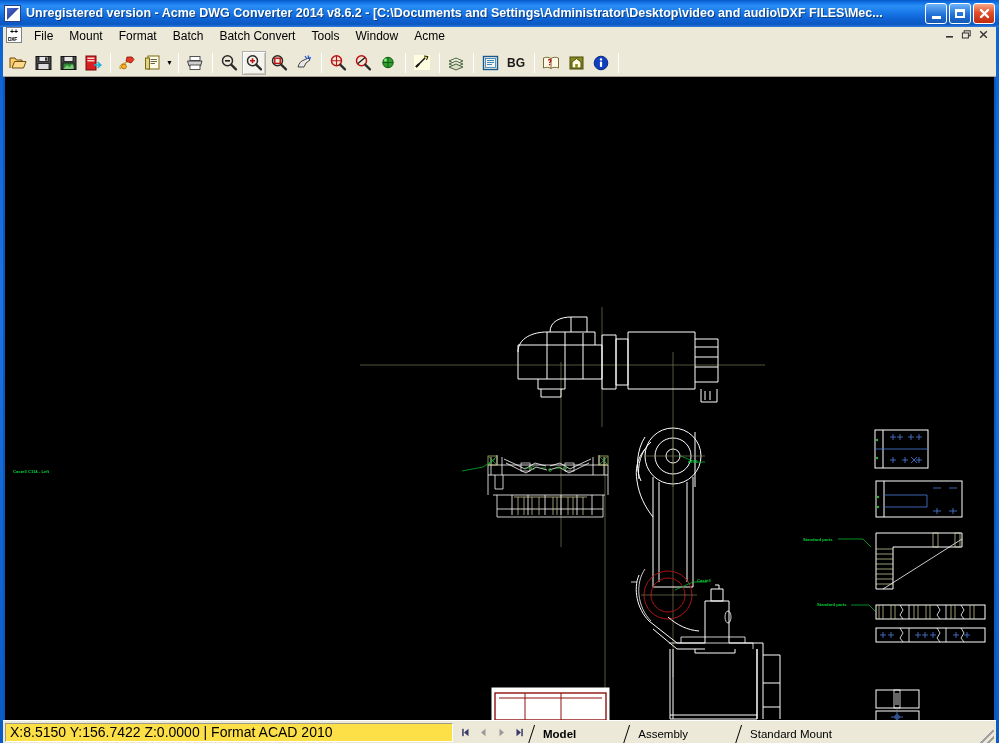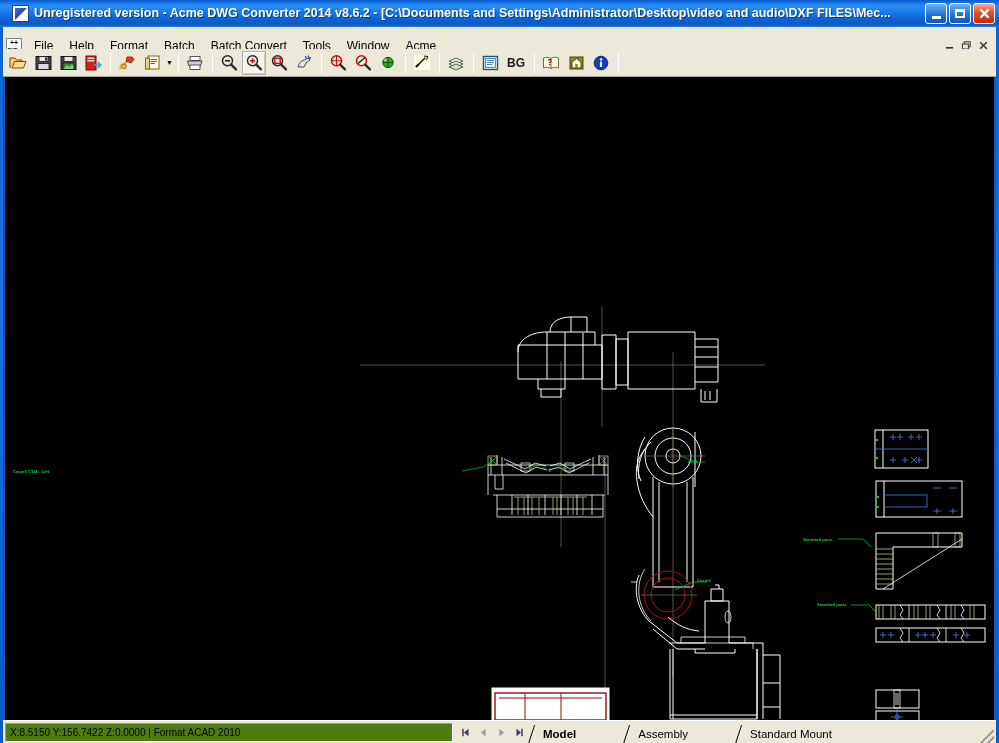--- a/index.html
+++ b/index.html
@@ -18,21 +18,21 @@
     border: 0;
   }
 
   
   #titlebar {
     position:absolute; left:0; top:0; width:999px; height:27px;
     background: linear-gradient(to bottom,
        #0b58c8 0%, #1070e4 8%, #2a8ef5 22%, #1877e8 48%,
        #0f63d4 70%, #0c58c2 90%, #2e7ee0 100%);
     display:flex; align-items:center;
-    padding-left:12px;
+    padding-left:4px;
     overflow:hidden;
   }
   #app-icon {
     width:17px; height:17px; flex:0 0 17px;
     background:#ffffff;
     border:1px solid #27427f;
     margin-right:5px;
     position:relative;
     display:flex;align-items:center;justify-content:center;
     font-size:11px; font-weight:bold; color:#2b3f9e;
@@ -64,21 +64,21 @@
   .tb-btn.max { background:linear-gradient(to bottom,#6fb2f8,#2272d8 55%,#1457b4); }
   .tb-btn.cls { background:linear-gradient(to bottom,#f9a98a,#e2502a 45%,#c02b10); }
   .tb-btn .glyph { color:#fff; font-size:12px; font-weight:bold; line-height:1; }
   .tb-btn.min .glyph{ width:9px;height:3px;background:#fff;margin-top:7px;}
   .tb-btn.max .glyph{ width:10px;height:9px;border:2px solid #fff;border-top-width:3px;}
 
   
   #menubar {
     position:absolute; left:3px; top:27px; width:993px; height:38px;
     background:#ece9d8;
-    display:flex; align-items:center;
+    display:flex; align-items:flex-start;
     border-bottom:1px solid #d4d0c0;
   }
   #mdi-icon{
     width:16px;height:16px;margin:0 4px 0 3px;
     background:#fff;border:1px solid #808080;
     font-size:6px;color:#000;
     display:flex;align-items:center;justify-content:center;
     font-family:"Liberation Sans",sans-serif;
     line-height:1;
     position:relative;
@@ -140,22 +140,22 @@
   #statusbar{
     position:absolute; left:3px; top:720px; width:993px; height:23px;
     background:#ece9d8;
     display:flex; align-items:center;
     border-top:1px solid #ffffff;
   }
   #status-coords{
     flex:0 0 448px; height:19px; margin:2px 0 2px 2px;
     border:1px solid #9d9a8e;
     border-right-color:#fff; border-bottom-color:#fff;
-    background:#4d7c0f;
-    font-size:10px; color:#000; line-height:17px; padding-left:4px;
+    background:#fde047;
+    font-size:14px; color:#000; line-height:17px; padding-left:4px;
     white-space:nowrap; overflow:hidden;
   }
   #sheet-nav{ display:flex; align-items:center; margin-left:4px; }
   .nav-b{
     width:17px;height:18px;margin-right:1px;
     background:#ece9d8;
     border:1px solid #ece9d8;
     display:flex;align-items:center;justify-content:center;
     cursor:pointer;
   }
@@ -213,21 +213,21 @@
         <svg width="13" height="13" viewBox="0 0 13 13">
           <path d="M3 3 L10 10 M10 3 L3 10" stroke="#fff" stroke-width="2.4" stroke-linecap="round"></path>
         </svg>
       </div>
     </div>
   </div>
 
   <div id="menubar">
     <div id="mdi-icon"></div>
     <div class="menu-item">File</div>
-    <div class="menu-item">Help</div>
+    <div class="menu-item">Mount</div>
     <div class="menu-item">Format</div>
     <div class="menu-item">Batch</div>
     <div class="menu-item">Batch Convert</div>
     <div class="menu-item">Tools</div>
     <div class="menu-item">Window</div>
     <div class="menu-item">Acme</div>
     <div id="mdi-ctrls">
       <div class="mdi-b">
         <svg width="11" height="11" viewBox="0 0 11 11">
           <rect x="2" y="7" width="7" height="1.6" fill="#333"></rect>

